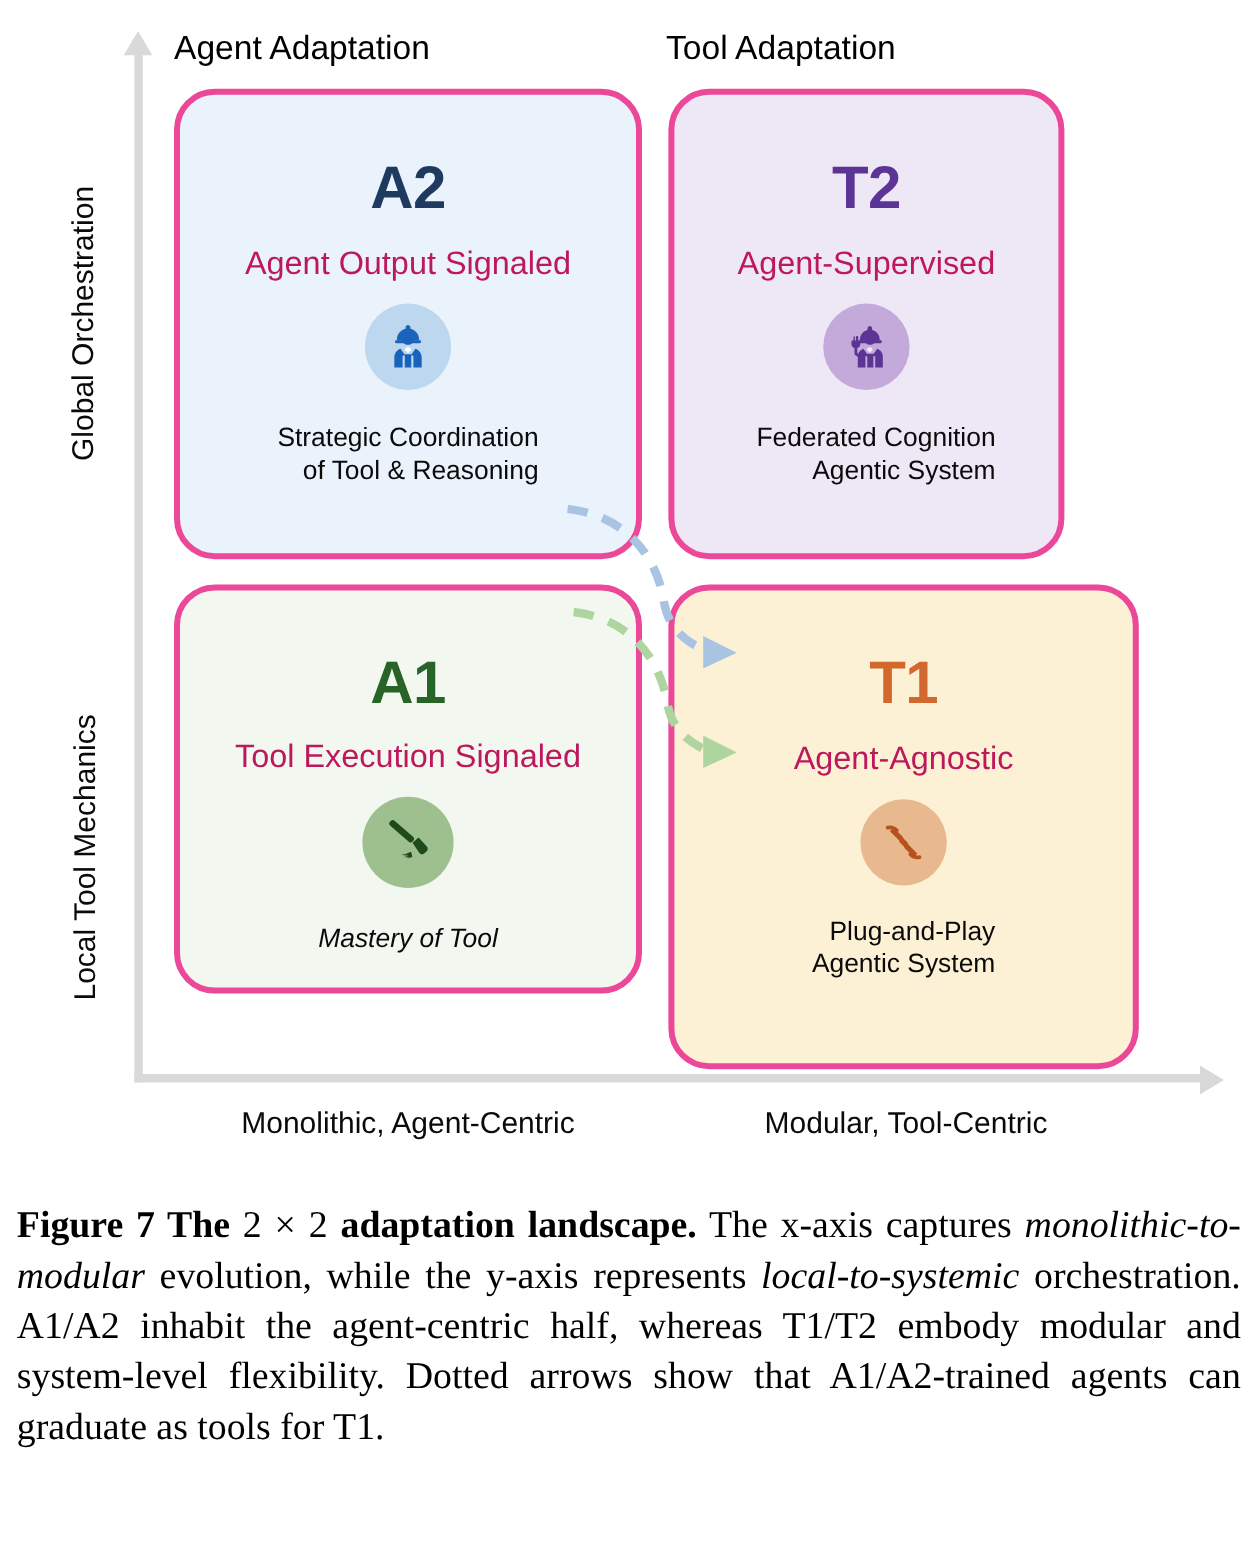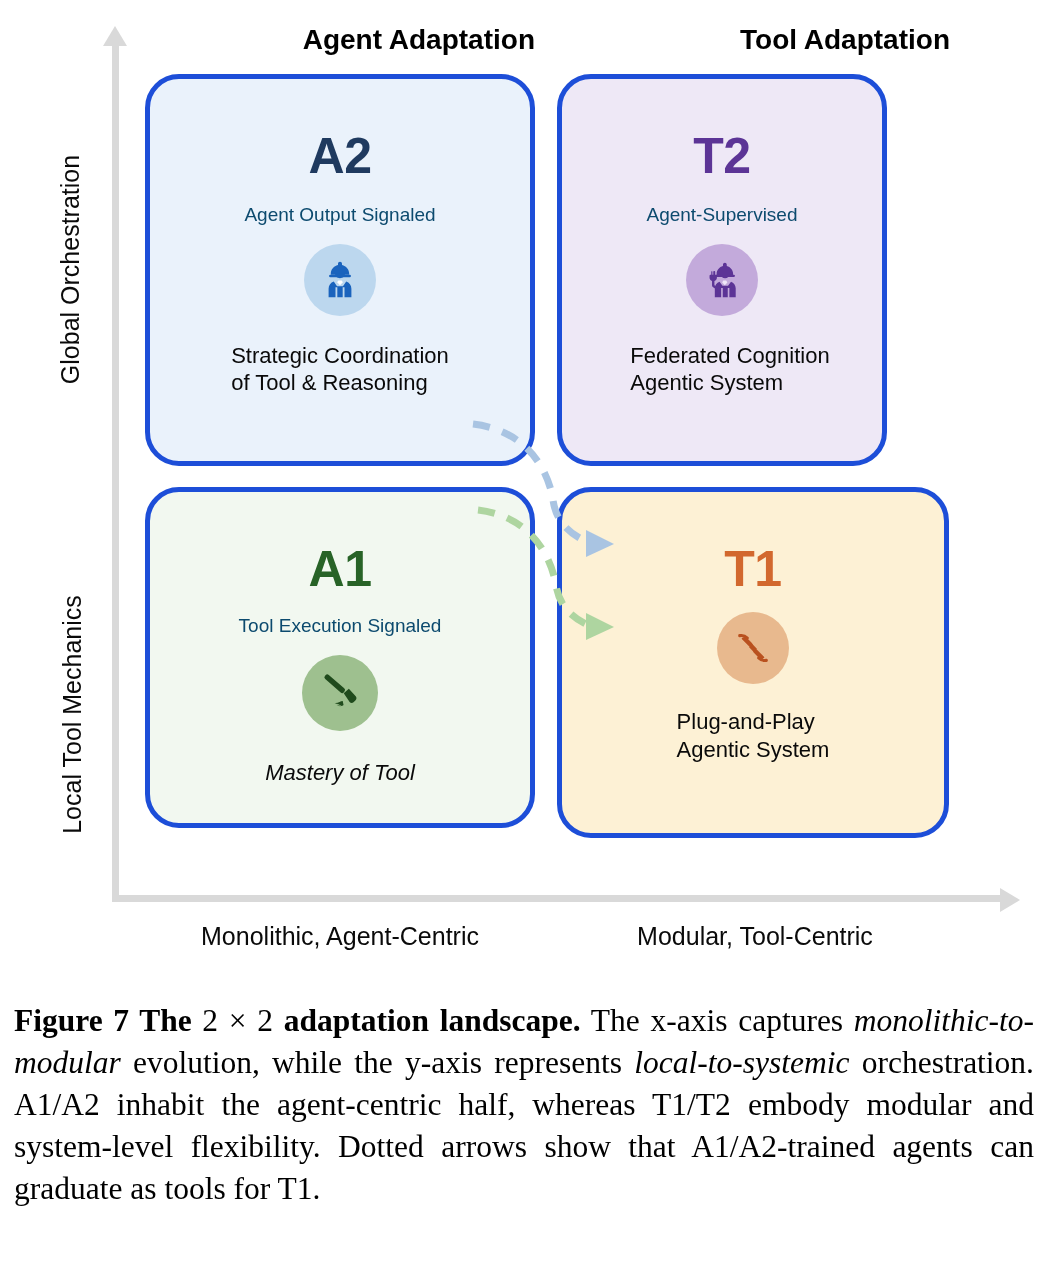--- a/index.html
+++ b/index.html
@@ -72,60 +72,60 @@
     text-align: center;
   }
   #x-label-left  { left: 130px; width: 420px; }
   #x-label-right { left: 545px; width: 420px; }
 
   
   .col-header {
     position: absolute;
     top: 24px;
     font-size: 28px;
-    font-weight: bold;
+    font-weight: normal;
     color: #000;
-    text-align: right;
+    text-align: left;
     white-space: nowrap;
   }
   #col-header-agent { left: 145px; width: 390px; }
   #col-header-tool  { left: 555px; width: 395px; }
 
   
   .card {
     position: absolute;
-    border: 5px solid #1d4ed8;
+    border: 5px solid #ec4899;
     border-radius: 34px;
     box-sizing: border-box;
     display: flex;
     flex-direction: column;
     align-items: center;
     overflow: hidden;
   }
   #card-a2 { left: 145px; top: 74px;  width: 390px; height: 392px; background: #eaf2fb; }
   #card-t2 { left: 557px; top: 74px;  width: 330px; height: 392px; background: #eee8f6; }
   #card-a1 { left: 145px; top: 487px; width: 390px; height: 341px; background: #f2f8f0; }
-  #card-t1 { left: 557px; top: 487px; width: 392px; height: 351px; background: #fdf1d5; }
+  #card-t1 { left: 557px; top: 487px; width: 392px; height: 404px; background: #fdf1d5; }
 
   .card-code {
     font-size: 50px;
     font-weight: bold;
     line-height: 1;
     letter-spacing: -0.5px;
   }
   .card-title {
-    font-size: 19px;
-    color: #0c4a6e;
+    font-size: 27px;
+    color: #be185d;
     line-height: 1.1;
     text-align: center;
   }
   .card-sub {
     font-size: 22px;
     color: #0a0a0a;
-    text-align: left;
+    text-align: right;
     line-height: 1.25;
   }
   .icon-circle {
     border-radius: 50%;
     display: flex;
     align-items: center;
     justify-content: center;
   }
 
   
@@ -236,20 +236,21 @@
         <path fill="#1f4a1c" d="M27.4 35.5c-1.1.9-2.7 1.3-4.1 1.1.9-.2 1.8-.7 2.5-1.4-1.5.8-3.4 1-5 .4 1.3-.1 2.5-.6 3.5-1.4-1.8.5-3.8.3-5.4-.6 1.6.2 3.3-.1 4.7-.9 1-.6 1.9-1.1 3-1.1z"></path>
       </svg>
     </div>
     <div class="card-sub">
       <span>Mastery of Tool</span>
     </div>
   </div>
 
   <div class="card" id="card-t1">
     <div class="card-code">T1</div>
+    <div class="card-title">Agent-Agnostic</div>
     <div class="icon-circle">
       <svg width="44" height="44" viewBox="0 0 48 48" aria-hidden="true">
         <g fill="none" stroke="#b9511f" stroke-width="3.4" stroke-linecap="round">
           <path d="M9.5 10.5c3.4-.6 6.3.6 8.3 2.6"></path>
           <path d="M38.5 37.5c-3.4.6-6.3-.6-8.3-2.6"></path>
         </g>
         <path fill="#b9511f" d="M17.2 12.9l5.6 5.6c1.3 1.3 1.3 3.4 0 4.7l-1 1-10.3-10.3 1-1c1.3-1.3 3.4-1.3 4.7 0z"></path>
         <path fill="#b9511f" d="M30.8 35.1l-5.6-5.6c-1.3-1.3-1.3-3.4 0-4.7l1-1 10.3 10.3-1 1c-1.3 1.3-3.4 1.3-4.7 0z"></path>
         <rect x="20.5" y="21.5" width="7" height="5" transform="rotate(45 24 24)" fill="#b9511f"></rect>
       </svg>

